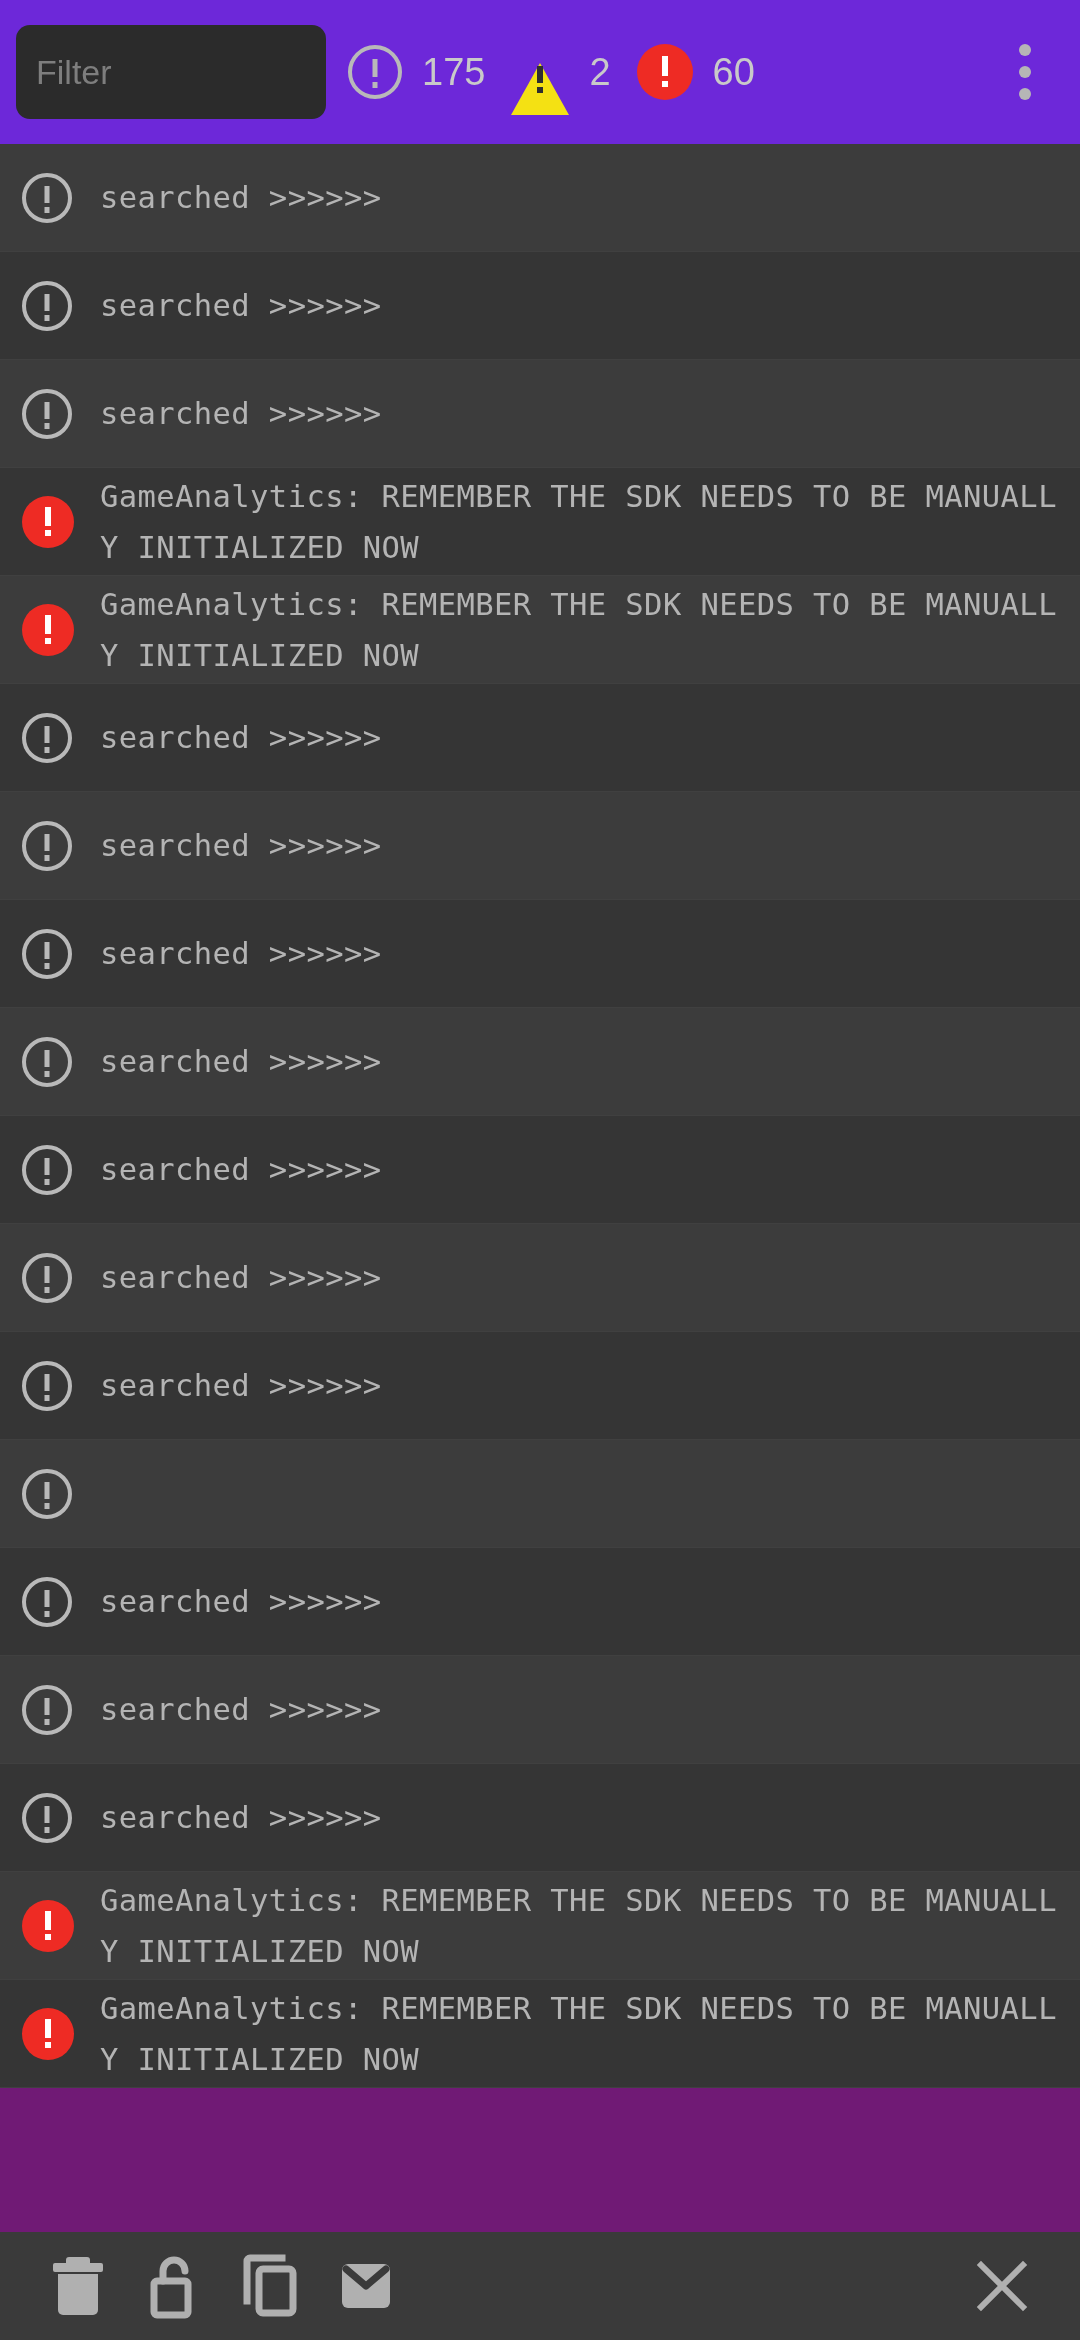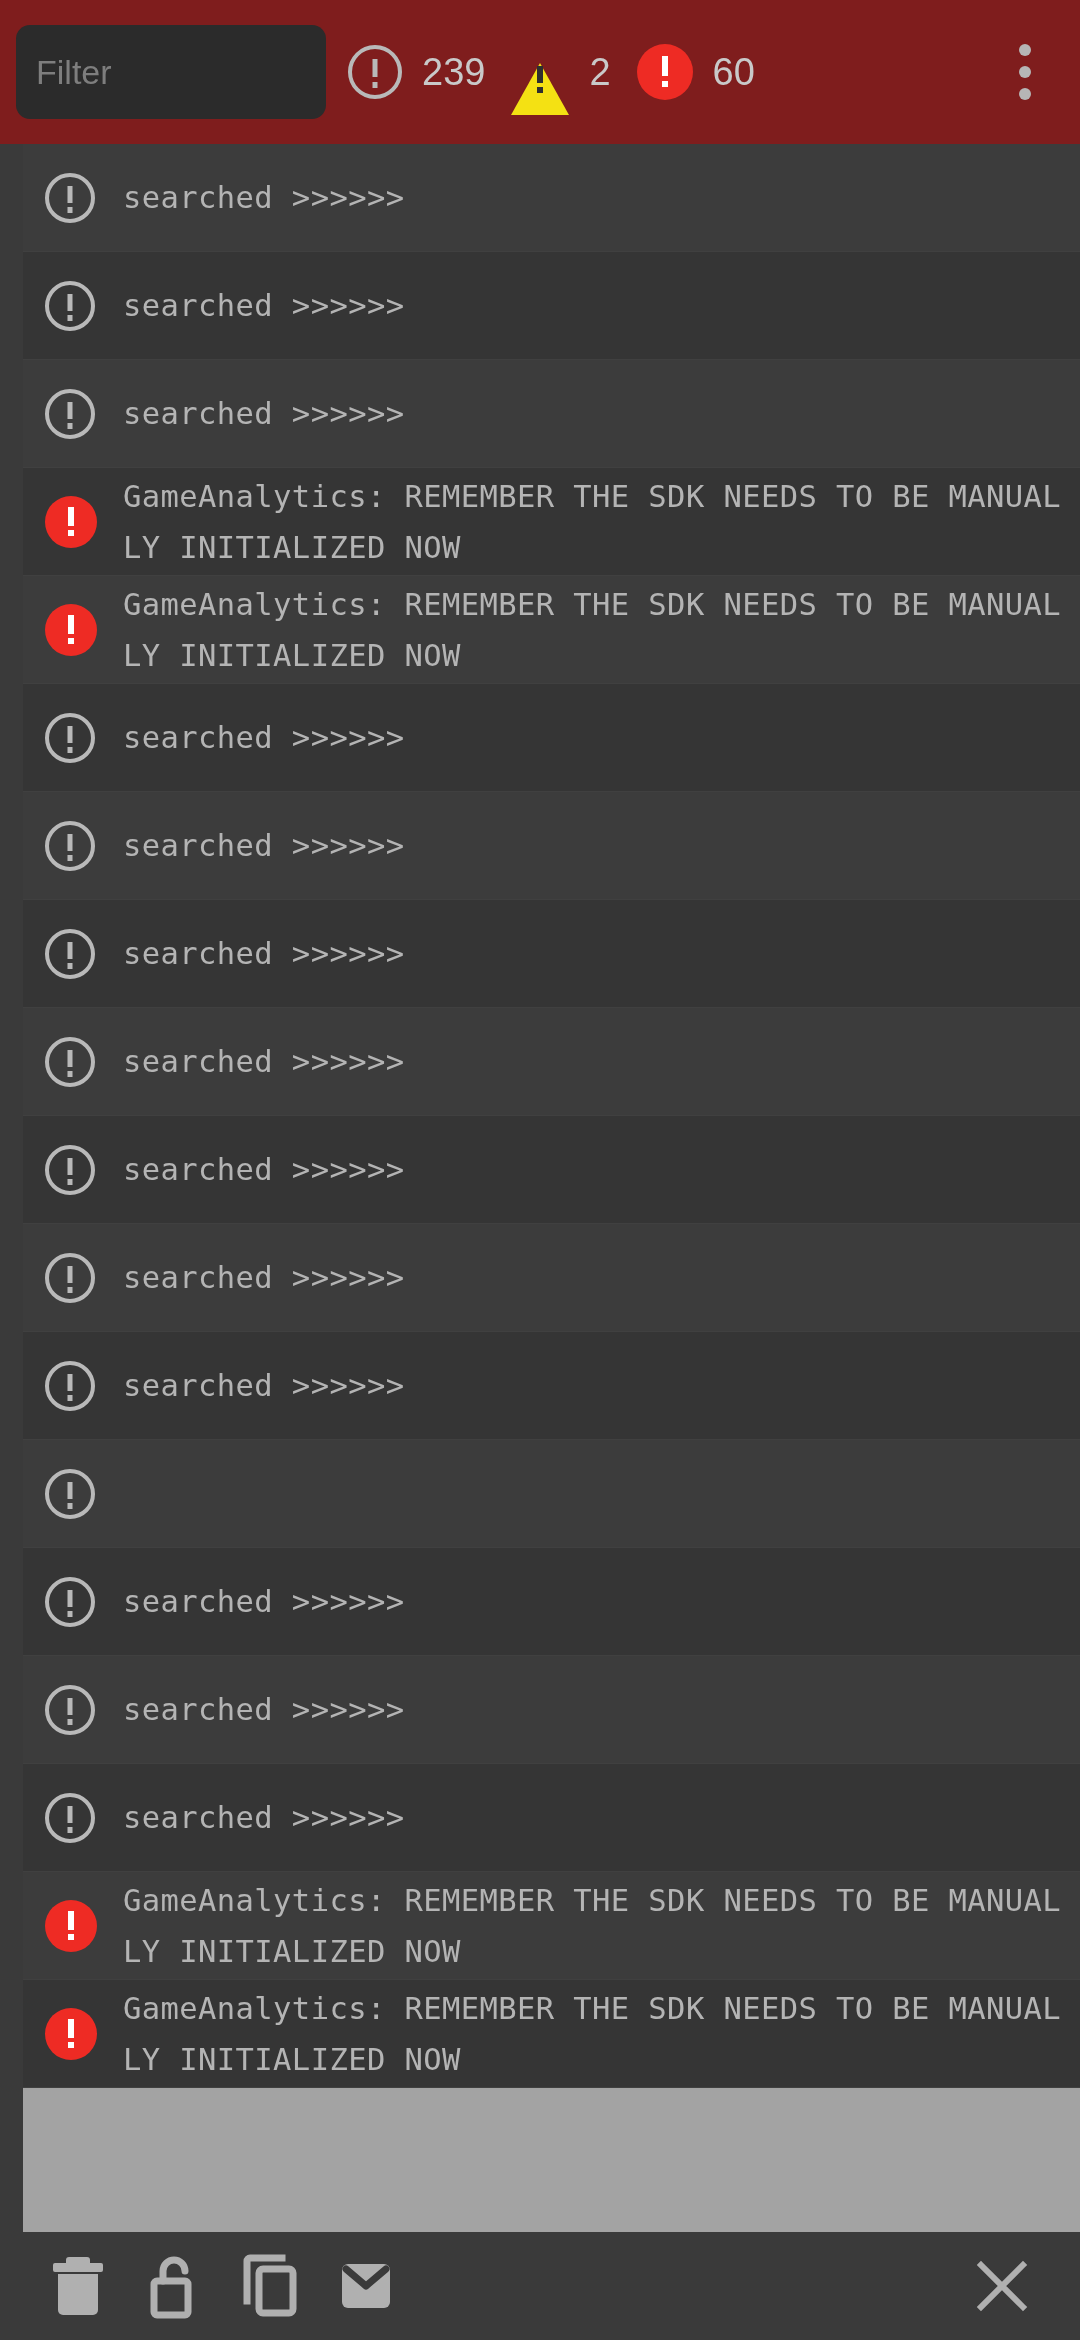--- a/index.html
+++ b/index.html
@@ -24,21 +24,21 @@
   .titlebar .title {
     color:#ffffff;
     font-size:34px;
     letter-spacing:0.2px;
     font-family:"Liberation Sans", sans-serif;
   }
 
   
   .toolbar {
     height:144px; flex:0 0 144px;
-    background:#7f1d1d;
+    background:#6d28d9;
     display:flex; align-items:center;
     padding:0 20px 0 16px;
   }
   .filter-input {
     width:310px; height:94px;
     background:#2b2b2b;
     border:none; border-radius:14px;
     color:#cfcfcf;
     font-size:34px;
     font-family:"Liberation Sans", sans-serif;
@@ -139,22 +139,21 @@
   .overflow-menu .dot {
     width:12px; height:12px;
     border-radius:50%;
     background:#b6b6b6;
   }
 
   
   .log-list {
     flex:1 1 auto;
     overflow:hidden;
-    background:#a3a3a3;
-    margin-left:23px;
+    background:#701a75;
   }
   .log-row {
     display:flex;
     align-items:center;
     padding:0 18px 0 22px;
     border-bottom:1px solid #404040;
     min-height:108px;
   }
   .log-row.alt { background:#353535; }
   .log-row.norm { background:#3c3c3c; }
@@ -208,21 +207,21 @@
 <div id="app">
 
 
   <div class="toolbar">
     <input class="filter-input" type="text" placeholder="Filter" value="" style="">
 
     <div class="counter-group">
 
       <div class="counter">
         <span class="icon-info"></span>
-        <span class="num">239</span>
+        <span class="num">175</span>
       </div>
 
       <div class="counter">
         <span class="icon-warn"><span class="tri"></span></span>
         <span class="num">2</span>
       </div>
 
       <div class="counter">
         <span class="icon-error"></span>
         <span class="num">60</span>

